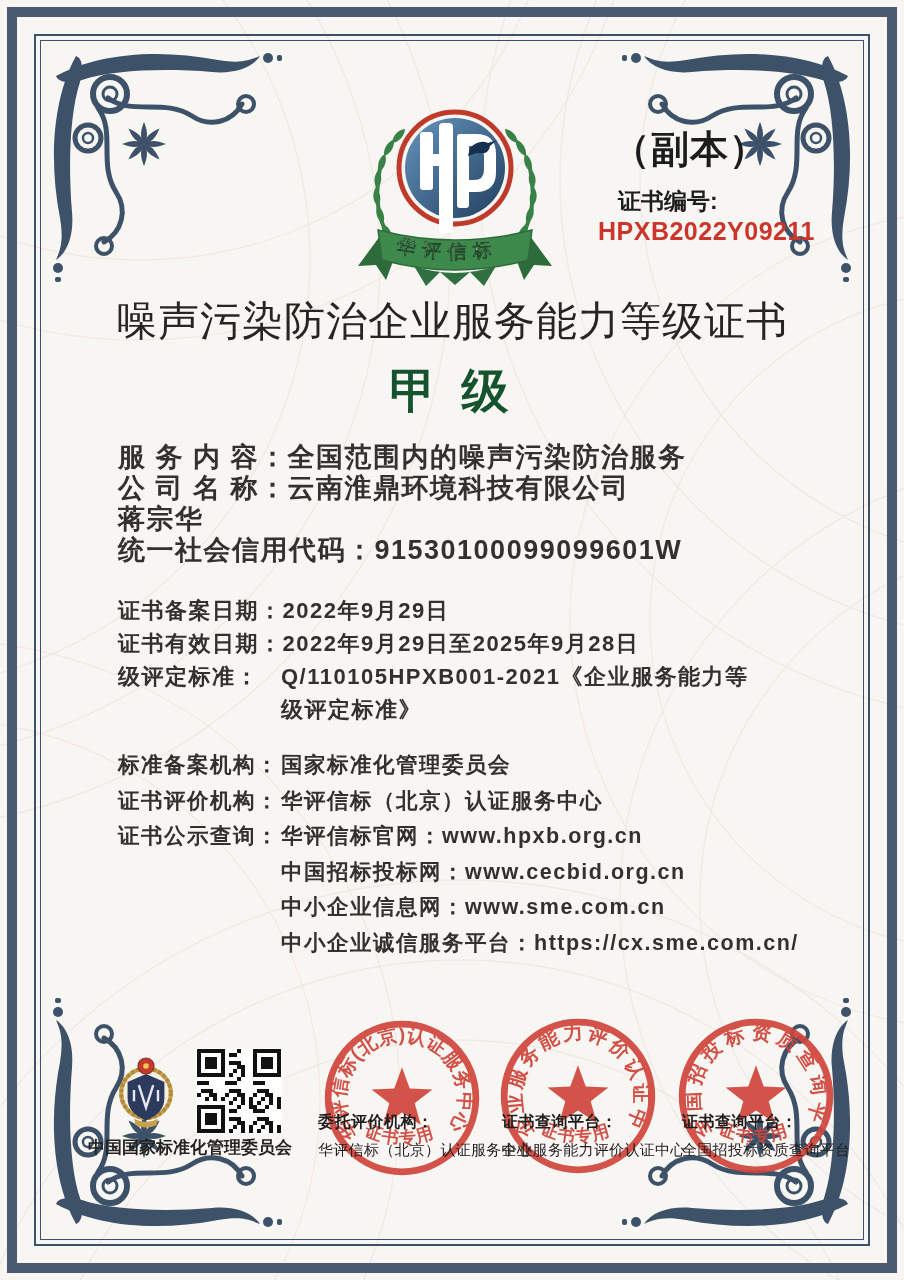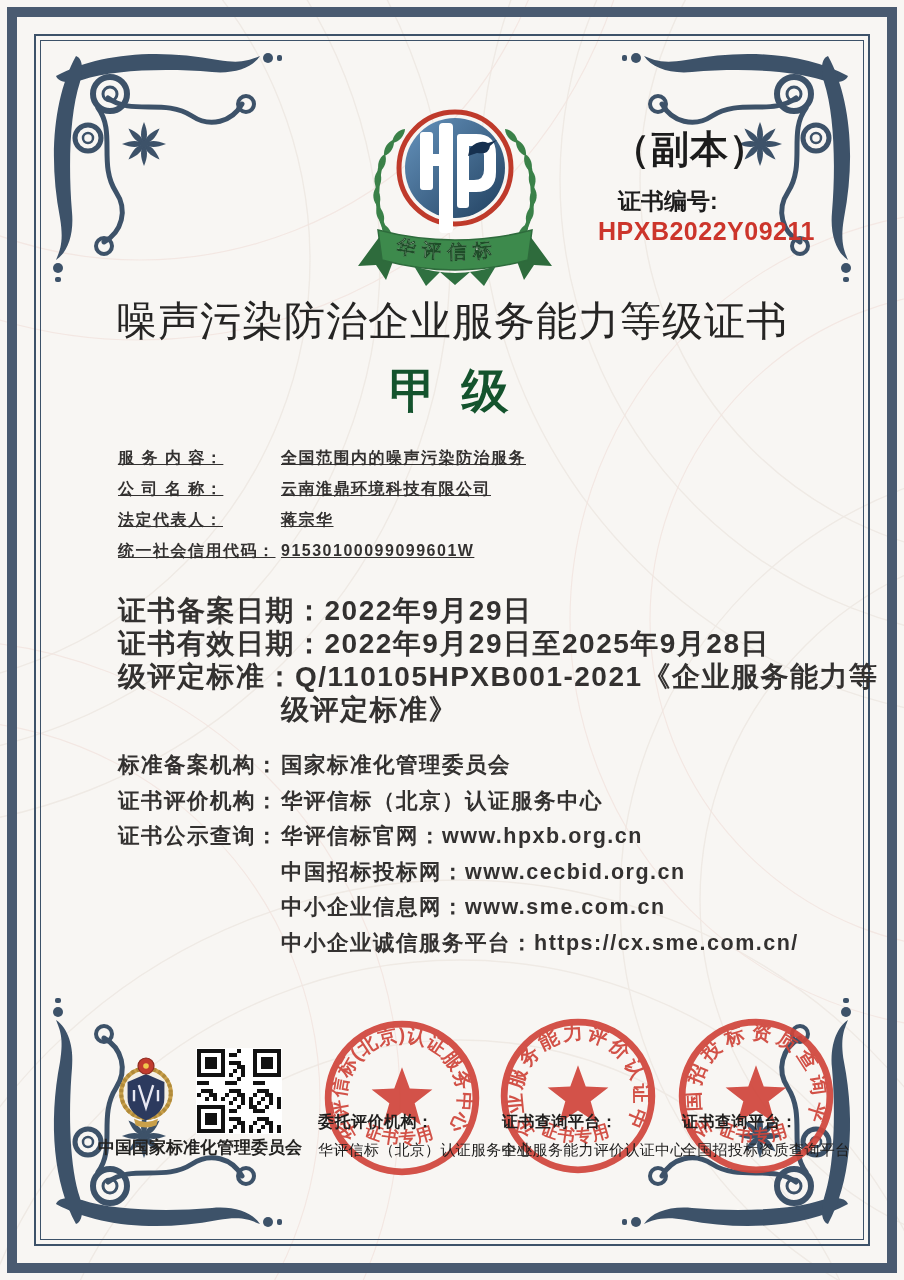--- a/index.html
+++ b/index.html
@@ -29,29 +29,29 @@
     font-size:25px; font-weight:700; color:#cc352b; letter-spacing:0.5px; }
   .main-title { position:absolute; left:0; top:294px; width:100%; z-index:3;
     text-align:center; font-size:41px; font-weight:400; color:#262524; letter-spacing:1px; }
   .grade { position:absolute; left:0; top:360px; width:100%; z-index:3;
     text-align:center; font-size:47px; font-weight:900; color:#14532d; letter-spacing:6px; }
   
   .block { position:absolute; left:118px; z-index:3; font-weight:700; color:#333130; }
   .block .line { display:flex; white-space:pre; }
   .block .lbl { display:inline-block; min-width:163px; white-space:pre; }
   .block .val { white-space:pre; }
-  .block-company { top:442px; font-size:16px; letter-spacing:1.5px; line-height:31px;text-decoration:underline; }
-  .block-dates   { top:594px; font-size:28px; letter-spacing:1.5px; line-height:33px; }
+  .block-company { top:442px; font-size:27px; letter-spacing:1.5px; line-height:31px; }
+  .block-dates   { top:594px; font-size:22px; letter-spacing:1.5px; line-height:33px; }
   .block-agency  { top:748px; font-size:21.5px; letter-spacing:1.5px; line-height:35.5px; }
   
   .emblem { position:absolute; left:110px; top:1050px; width:72px; height:80px; z-index:4; }
   .qr { position:absolute; left:196px; top:1048px; width:86px; height:86px; z-index:4;
     background:#ffffff; padding:1px; }
   .committee-caption { position:absolute; left:88px; top:1136px; width:224px; z-index:4;
-    text-align:center; font-size:17px; font-weight:600; color:#242321; }
+    text-align:left; font-size:17px; font-weight:600; color:#242321; }
   .seal { position:absolute; width:160px; height:160px; z-index:5; opacity:0.92; }
   .seal-1 { left:322px; top:1018px; }
   .seal-2 { left:498px; top:1016px; }
   .seal-3 { left:676px; top:1016px; }
   .seal-caption { position:absolute; z-index:6; color:#1f1e1d; }
   .seal-caption .cap-label { font-size:16px; font-weight:700; letter-spacing:0.5px; }
   .seal-caption .cap-value { font-size:15px; font-weight:500; margin-top:8px; letter-spacing:0.3px; }
   .cap-1 { left:318px; top:1112px; width:220px; }
   .cap-2 { left:502px; top:1112px; width:210px; }
   .cap-3 { left:682px; top:1112px; width:190px; }
@@ -194,21 +194,21 @@
   <div class="copy-label">（副本）</div>
   <div class="cert-no-label">证书编号:</div>
   <div class="cert-no">HPXB2022Y09211</div>
 
   <div class="main-title">噪声污染防治企业服务能力等级证书</div>
   <div class="grade">甲 级</div>
 
   <div class="block block-company">
     <div class="line"><span class="lbl">服 务 内 容：</span><span class="val">全国范围内的噪声污染防治服务</span></div>
     <div class="line"><span class="lbl">公 司 名 称：</span><span class="val">云南淮鼎环境科技有限公司</span></div>
-    <div class="line"><span class="lbl">法定代表人：</span><span class="val">蒋宗华</span></div>
+    <div class="line"><span class="val">蒋宗华</span></div>
     <div class="line"><span class="lbl">统一社会信用代码：</span><span class="val">91530100099099601W</span></div>
   </div>
 
   <div class="block block-dates">
     <div class="line"><span class="lbl">证书备案日期：</span><span class="val">2022年9月29日</span></div>
     <div class="line"><span class="lbl">证书有效日期：</span><span class="val">2022年9月29日至2025年9月28日</span></div>
     <div class="line"><span class="lbl">级评定标准：</span><span class="val">Q/110105HPXB001-2021《企业服务能力等</span></div>
     <div class="line"><span class="lbl"></span><span class="val">级评定标准》</span></div>
   </div>
 

